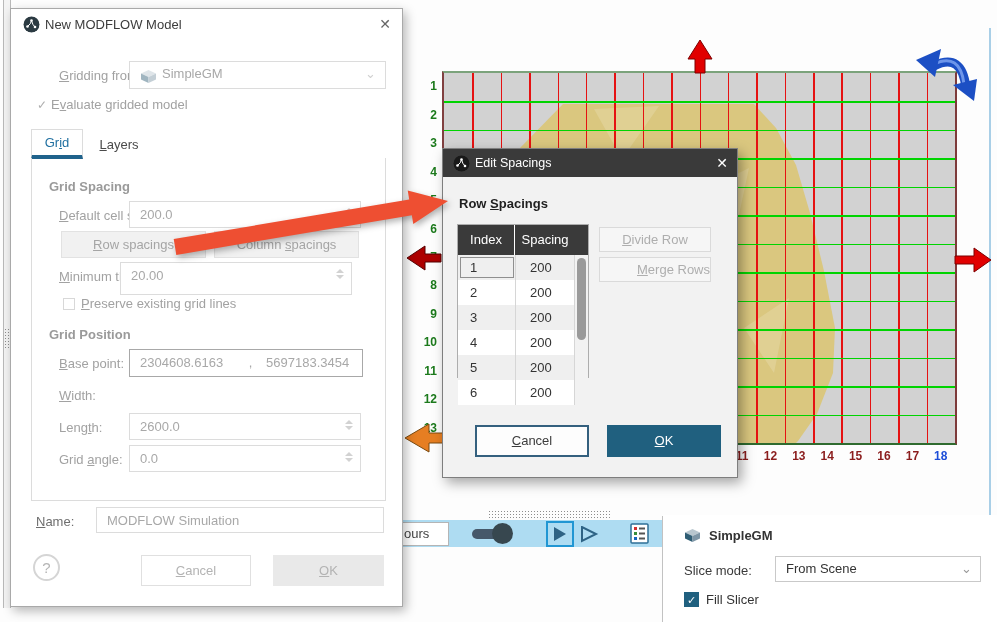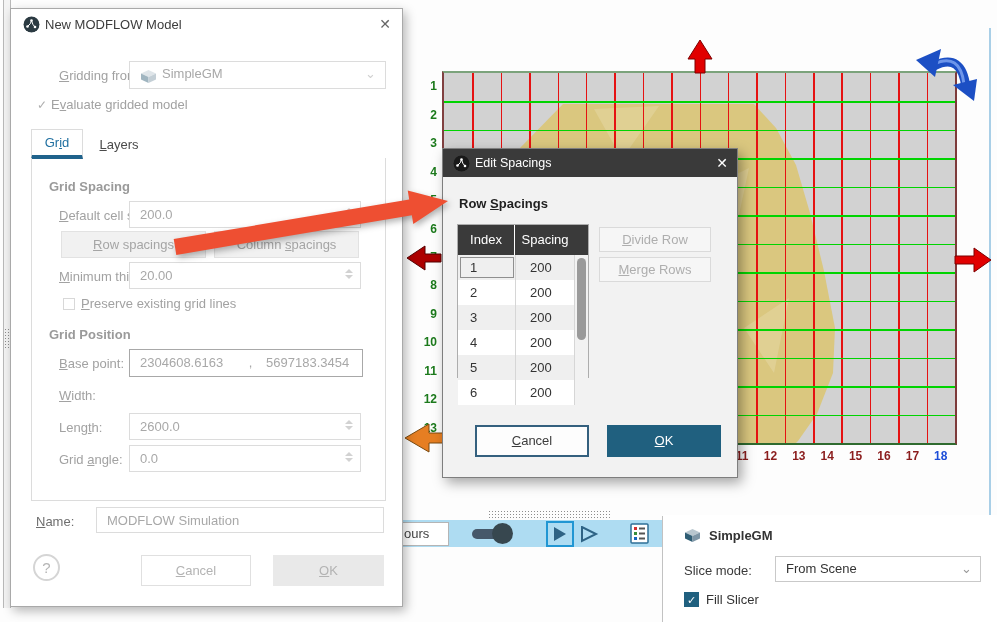--- a/index.html
+++ b/index.html
@@ -279,21 +279,21 @@
       <span class="spin">
           <i class="up"></i>
           <i class="dn"></i>
         </span>
     </div>
 
     <div class="mf-btn" style="left:50px;top:222px;width:145px;height:27px;line-height:25px;"><u>R</u>ow spacings</div>
     <div class="mf-btn" style="left:203px;top:222px;width:145px;height:27px;line-height:25px;">Column <u>s</u>pacings</div>
 
     <div class="mf-label" style="left:48px;top:260px;"><u>M</u>inimum thickness:</div>
-    <div class="mf-input" style="left:118px;top:253px;width:232px;height:27px;">
+    <div class="mf-input" style="left:109px;top:253px;width:232px;height:33px;">
       <span>20.00</span>
       <span class="spin">
           <i class="up"></i>
           <i class="dn"></i>
         </span>
     </div>
 
     <div class="abs chk-empty" style="left:52px;top:289px;"></div>
     <div class="mf-label" style="left:70px;top:287px;"><u>P</u>reserve existing grid lines</div>
 
@@ -377,21 +377,21 @@
             <div class="t-cell idx">6</div>
             <div class="t-cell val">200</div>
           </div>
         </div>
       <div class="sp-scroll" style="top:30px;height:150px;">
         <div class="sp-thumb"></div>
       </div>
     </div>
 
     <div class="side-btn" style="top:78px;"><u>D</u>ivide Row</div>
-    <div class="side-btn" style="top:108px;"><u>M</u>erge Rows</div>
+    <div class="side-btn" style="top:108px;text-align:right;"><u>M</u>erge Rows</div>
 
     <div class="btn-cancel"><u>C</u>ancel</div>
     <div class="btn-ok"><u>O</u>K</div>
   </div>
 
   <svg id="annot" class="abs">
     <polygon points="176.3,254.9 411.8,215.2 413.3,224.1 448,201 407.7,190.5 409.2,199.4 173.7,239.1" fill="#ee4f32"></polygon>
   </svg>
 
 </div>

